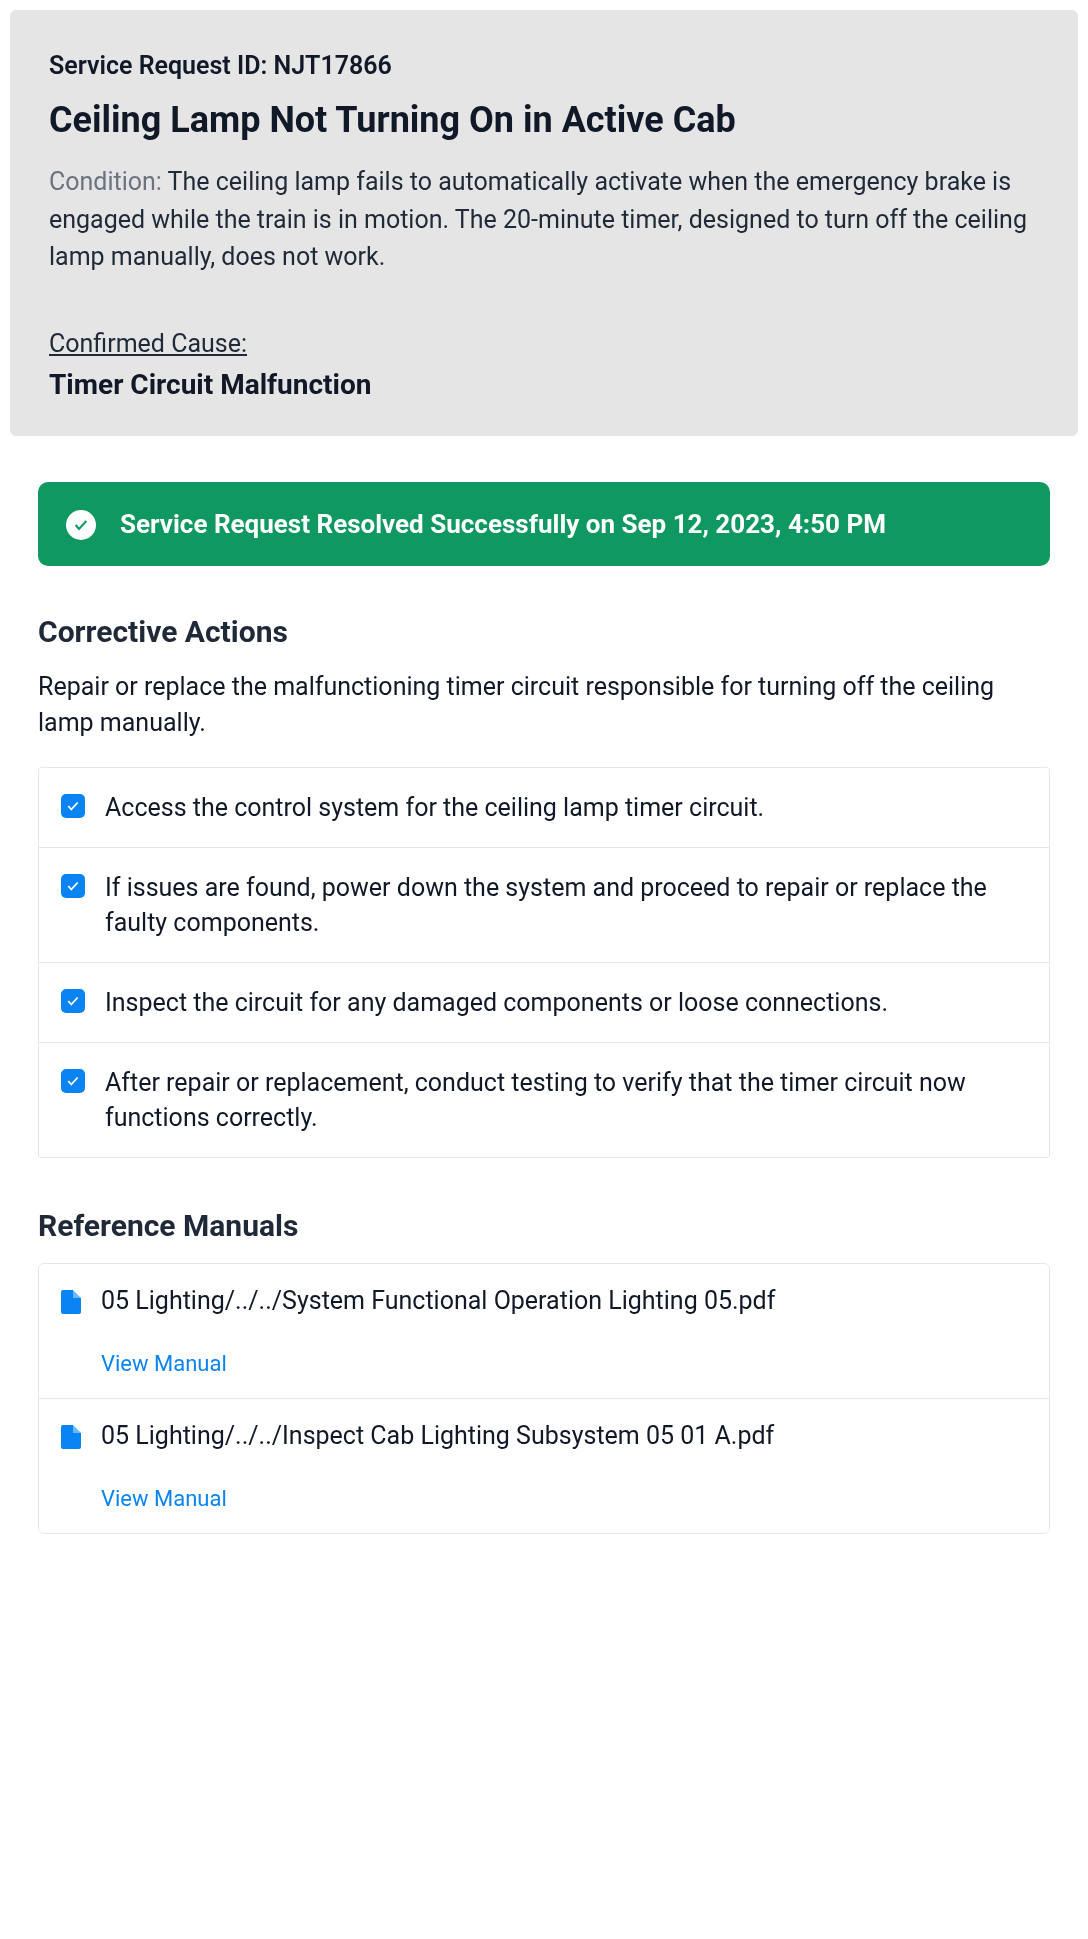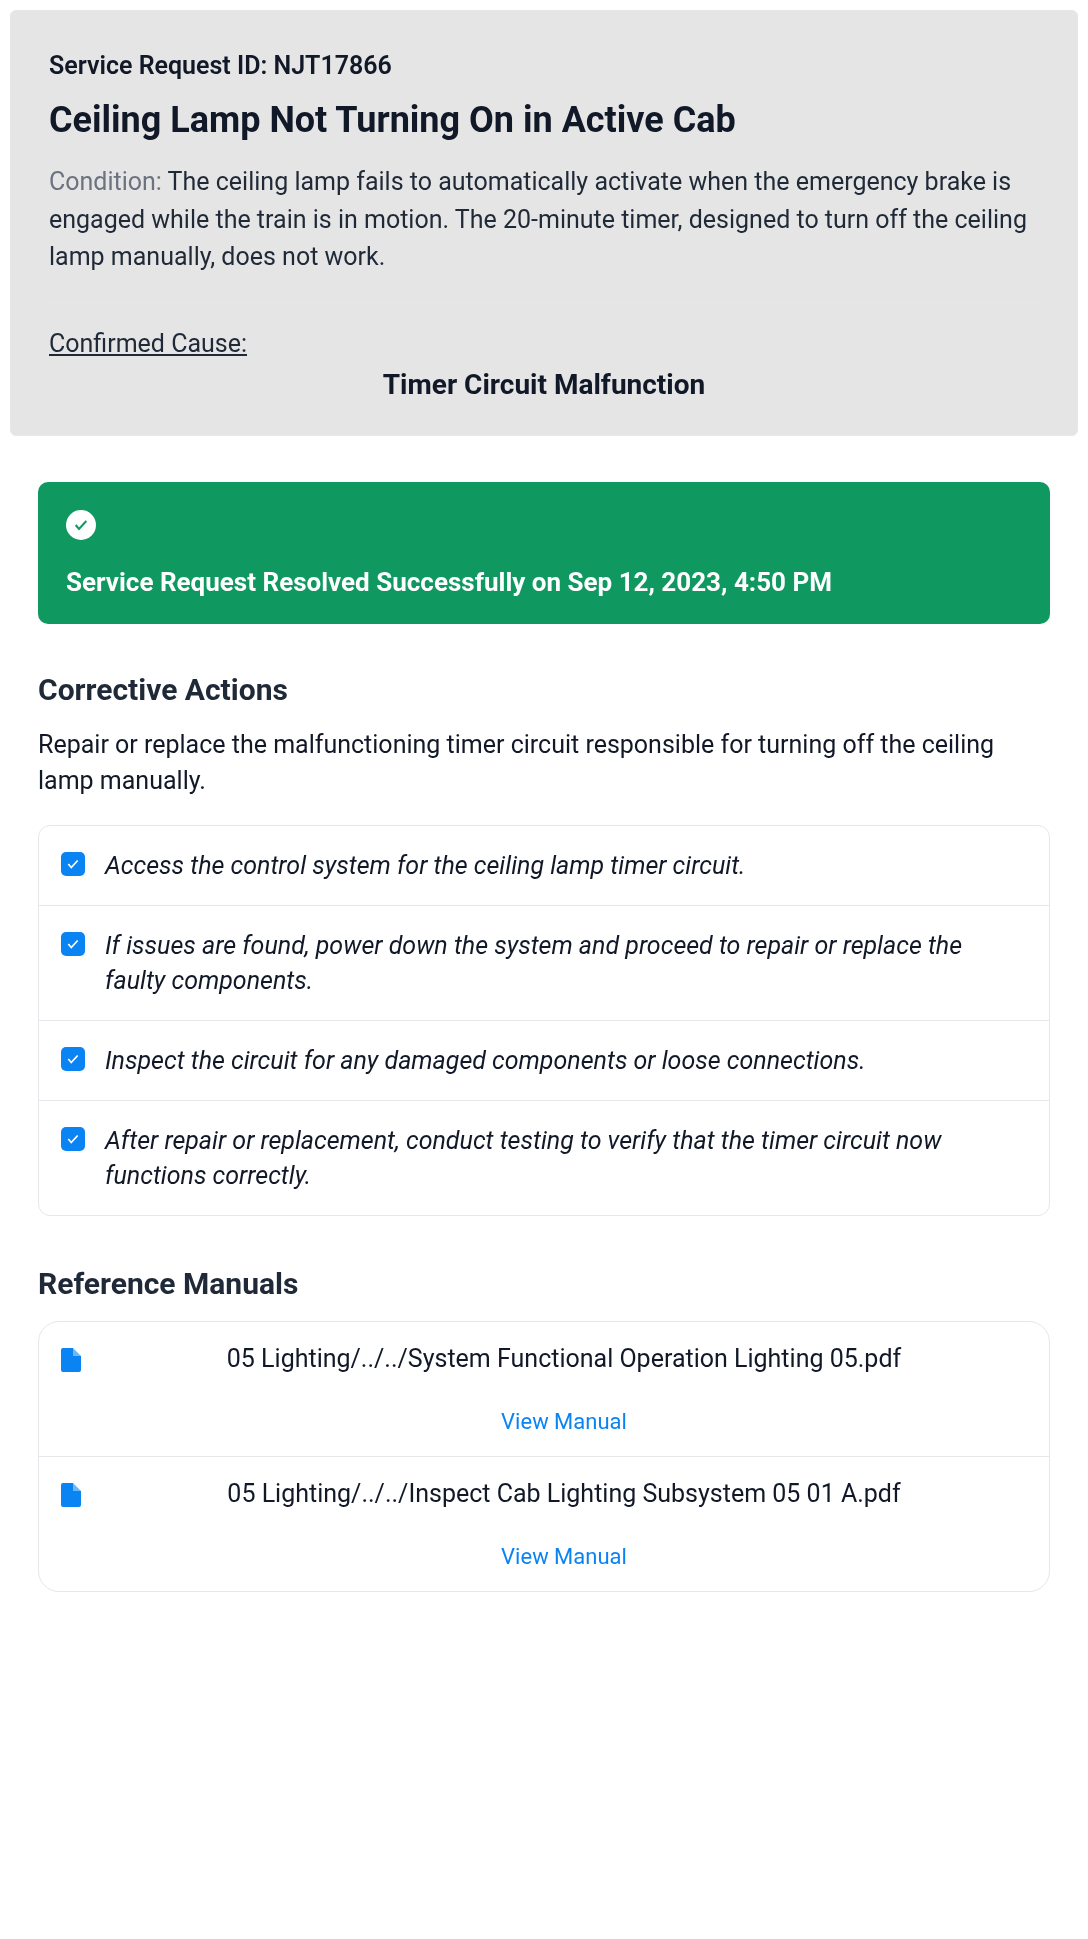--- a/index.html
+++ b/index.html
@@ -46,35 +46,33 @@
 .cause-label {
   font-size: 25px;
   color: #1f2937;
   margin-bottom: 10px;
   text-decoration: underline;
 }
 .cause-value {
   font-size: 28px;
   font-weight: 700;
   color: #111827;
-  text-align: center;
 }
 .content {
   padding: 0 38px 30px 38px;
 }
 .resolved-banner {
   background: #0f9960;
   color: #fff;
   border-radius: 10px;
   padding: 24px 28px;
   display: flex;
   align-items: flex-start;
   gap: 24px;
   margin: 46px 0 48px 0;
-  flex-direction: column;
 }
 .resolved-icon {
   width: 30px;
   height: 30px;
   background: #fff;
   border-radius: 50%;
   flex-shrink: 0;
   display: flex;
   align-items: center;
   justify-content: center;
@@ -99,24 +97,23 @@
   margin-bottom: 20px;
 }
 .section-desc {
   font-size: 25px;
   color: #111827;
   line-height: 1.45;
   margin-bottom: 26px;
 }
 .action-list {
   border: 1px solid #e5e7eb;
-  border-radius: 12px;
+  border-radius: 3px;
   overflow: hidden;
   margin-bottom: 50px;
-  font-style: italic;
 }
 .action-item {
   display: flex;
   align-items: flex-start;
   gap: 20px;
   padding: 22px 22px;
   border-bottom: 1px solid #e5e7eb;
 }
 .action-item:last-child { border-bottom: none; }
 .checkbox {
@@ -137,23 +134,22 @@
   stroke-width: 3;
   fill: none;
 }
 .action-text {
   font-size: 25px;
   color: #111827;
   line-height: 1.4;
 }
 .manual-list {
   border: 1px solid #e5e7eb;
-  border-radius: 21px;
+  border-radius: 6px;
   overflow: hidden;
-  text-align: center;
 }
 .manual-item {
   display: flex;
   align-items: flex-start;
   gap: 20px;
   padding: 22px 22px;
   border-bottom: 1px solid #e5e7eb;
 }
 .manual-item:last-child { border-bottom: none; }
 .file-icon {

